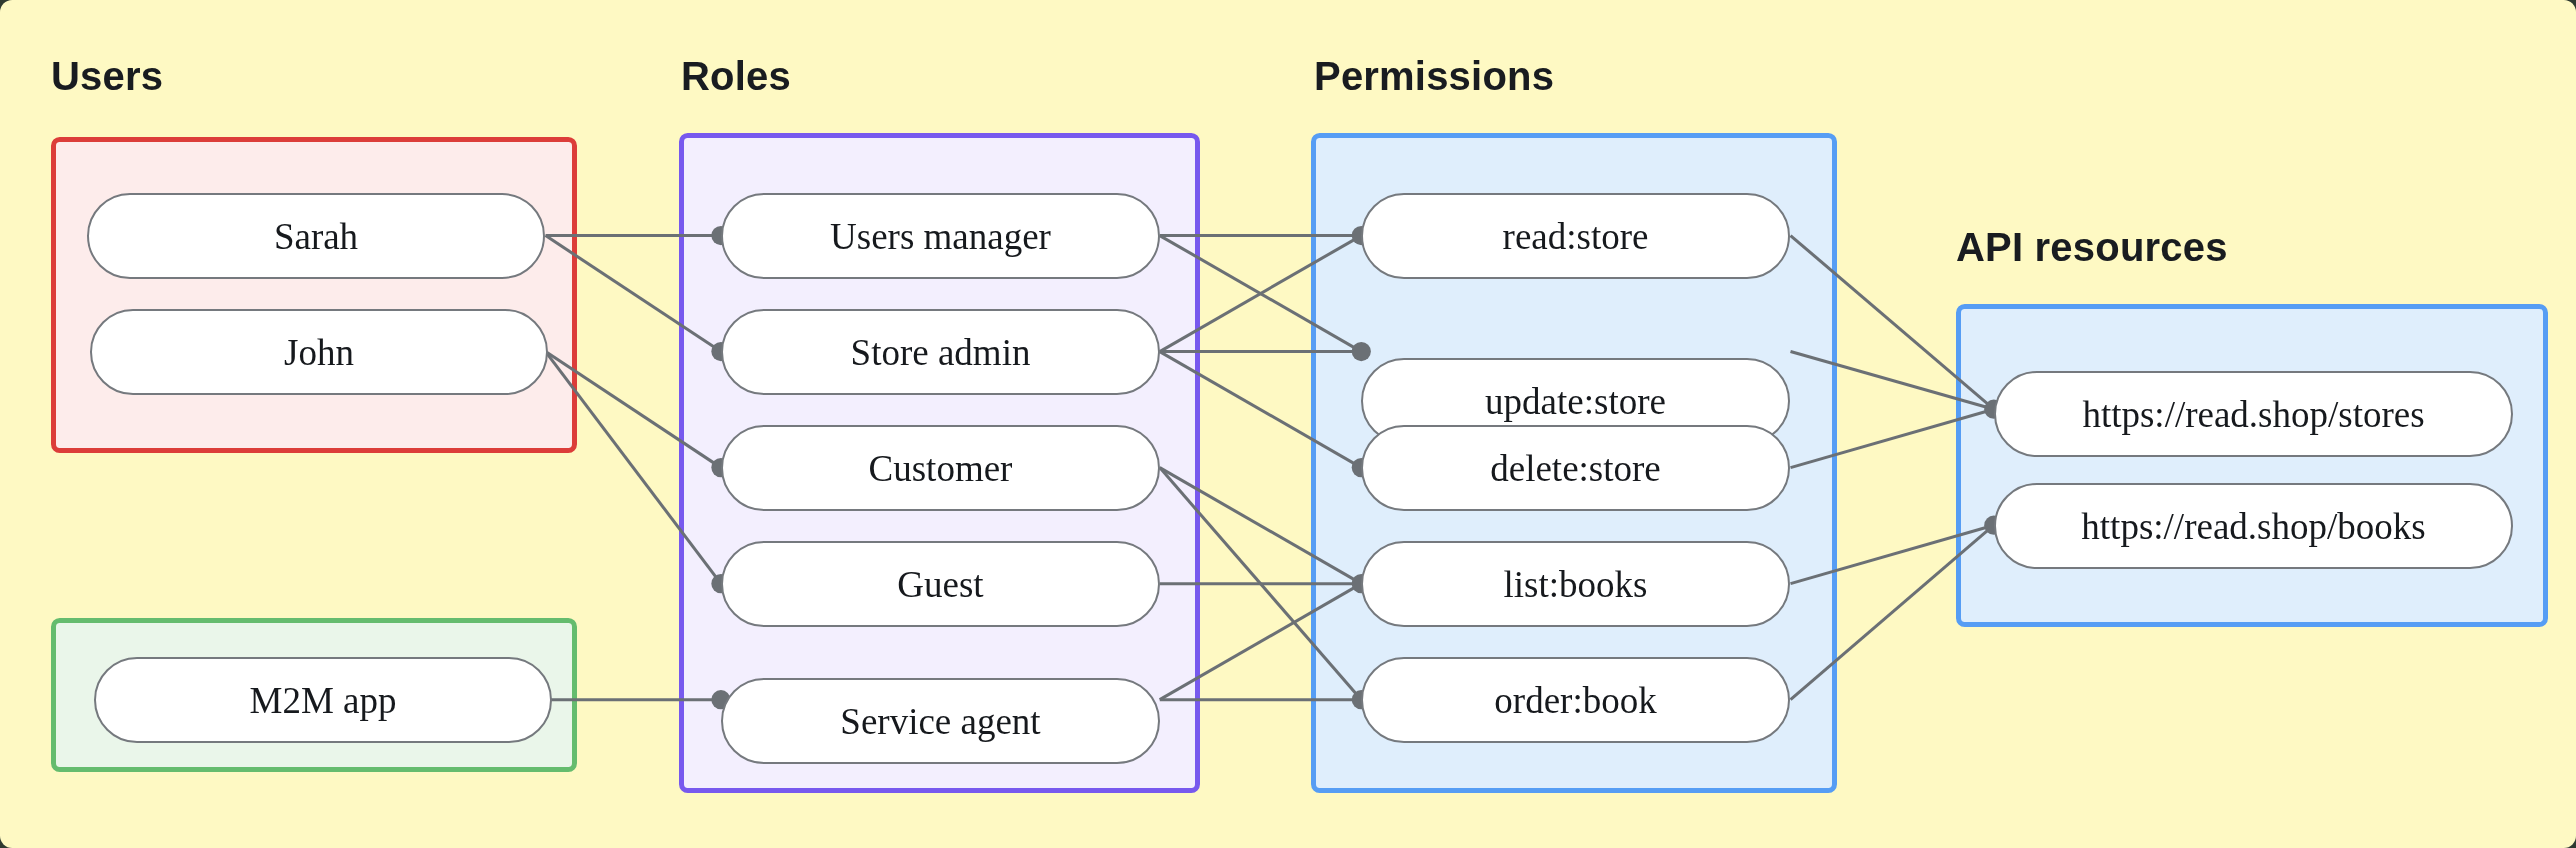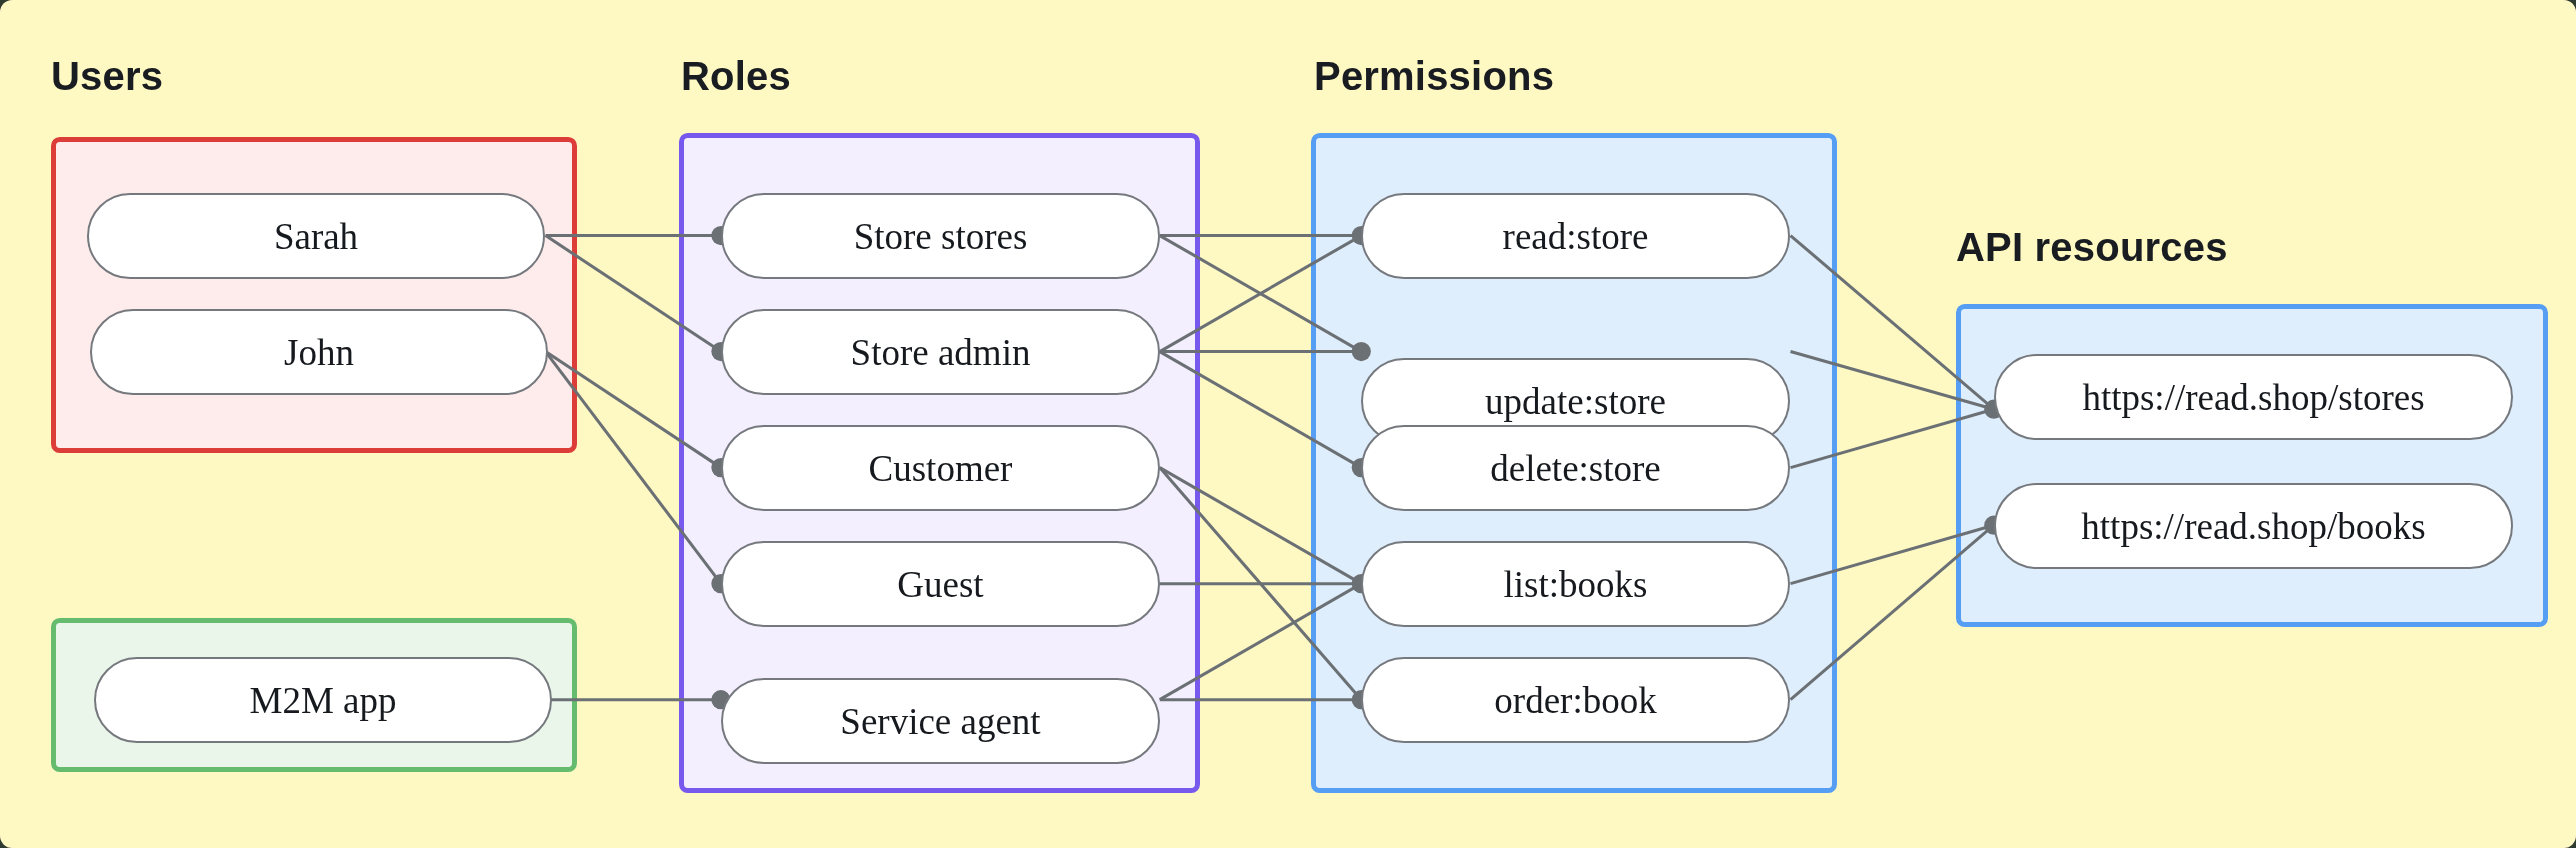--- a/index.html
+++ b/index.html
@@ -78,28 +78,28 @@
       <circle cx="1560" cy="669" r="11" fill="#6b7075"></circle>
       <circle cx="1560" cy="802" r="11" fill="#6b7075"></circle>
       <circle cx="2285" cy="469" r="11" fill="#6b7075"></circle>
       <circle cx="2285" cy="602" r="11" fill="#6b7075"></circle>
     </svg>
 
   <div id="nodes">
       <div class="pill" style="left: 87px; top: 193px; width: 458px;">Sarah</div>
       <div class="pill" style="left: 90px; top: 309px; width: 458px;">John</div>
       <div class="pill" style="left: 94px; top: 657px; width: 458px;">M2M app</div>
-      <div class="pill" style="left: 721px; top: 193px; width: 439px;">Store stores</div>
+      <div class="pill" style="left: 721px; top: 193px; width: 439px;">Users manager</div>
       <div class="pill" style="left: 721px; top: 309px; width: 439px;">Store admin</div>
       <div class="pill" style="left: 721px; top: 425px; width: 439px;">Customer</div>
       <div class="pill" style="left: 721px; top: 541px; width: 439px;">Guest</div>
       <div class="pill" style="left: 721px; top: 650px; width: 439px; margin-top: 28px;">Service agent</div>
       <div class="pill" style="left: 1361px; top: 193px; width: 429px;">read:store</div>
       <div class="pill" style="left: 1361px; top: 310px; width: 429px; margin-top: 48px;">update:store</div>
       <div class="pill" style="left: 1361px; top: 425px; width: 429px;">delete:store</div>
       <div class="pill" style="left: 1361px; top: 541px; width: 429px;">list:books</div>
       <div class="pill" style="left: 1361px; top: 657px; width: 429px;">order:book</div>
-      <div class="pill" style="left: 1994px; top: 354px; width: 519px;">https://read.shop/stores</div>
+      <div class="pill" style="left: 1994px; top: 371px; width: 519px;">https://read.shop/stores</div>
       <div class="pill" style="left: 1994px; top: 483px; width: 519px;">https://read.shop/books</div>
     </div>
 
 </div>
 
 
 </body></html>

